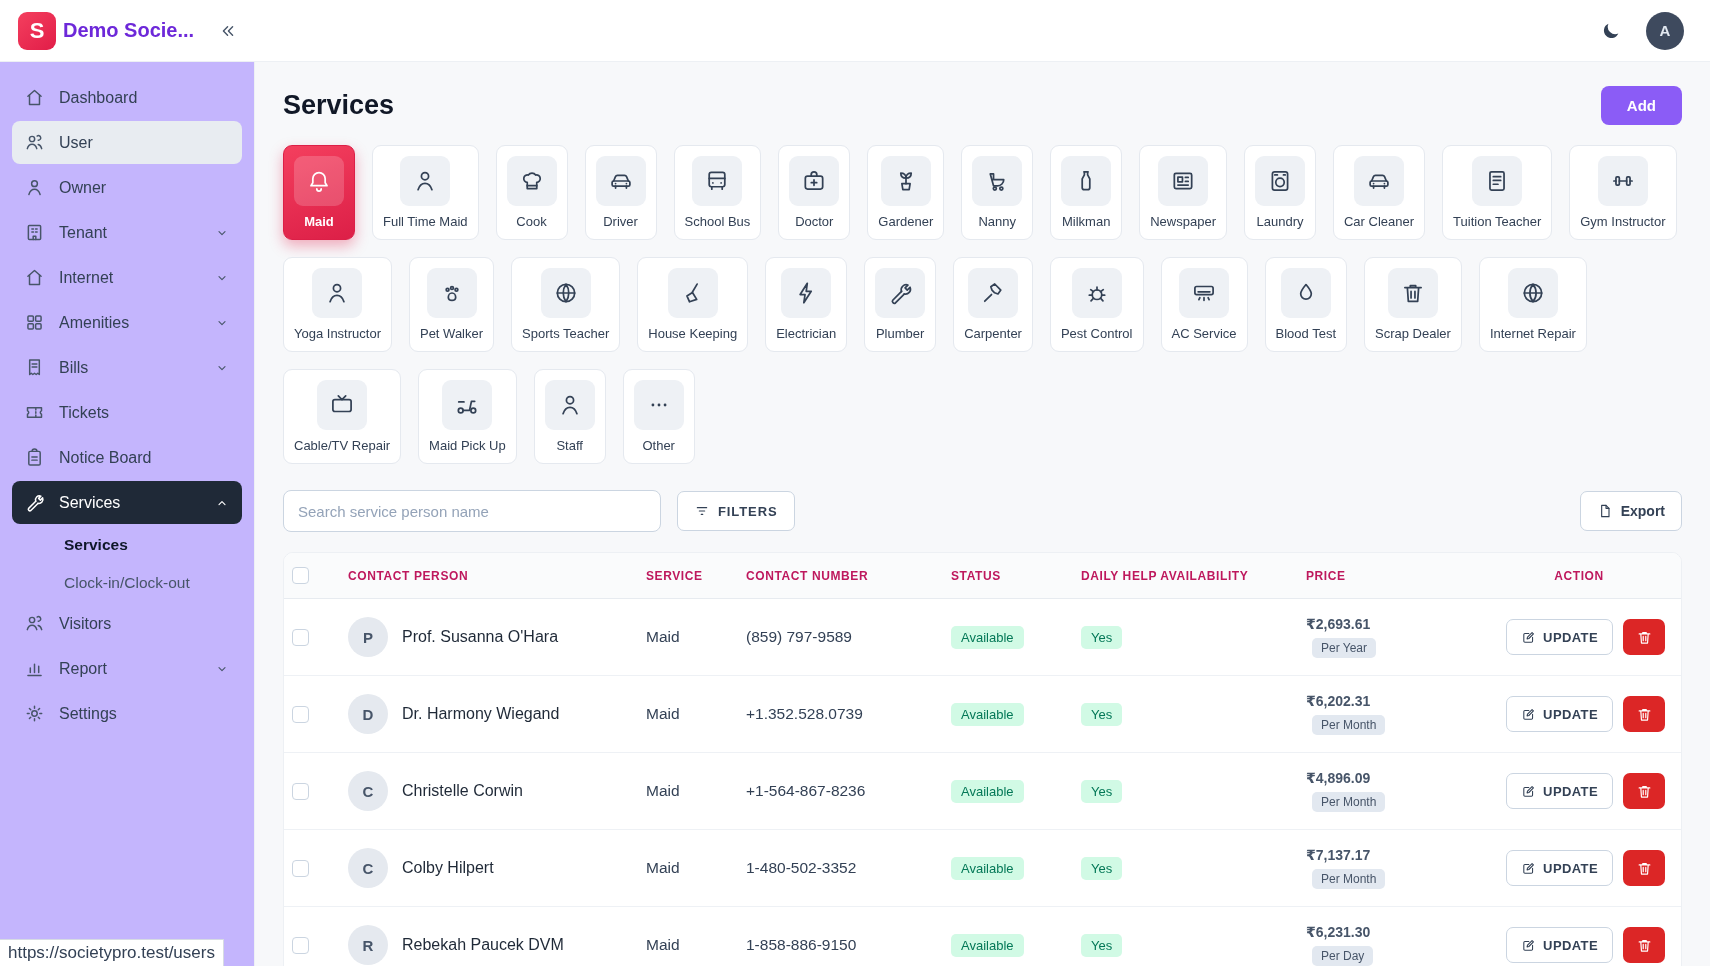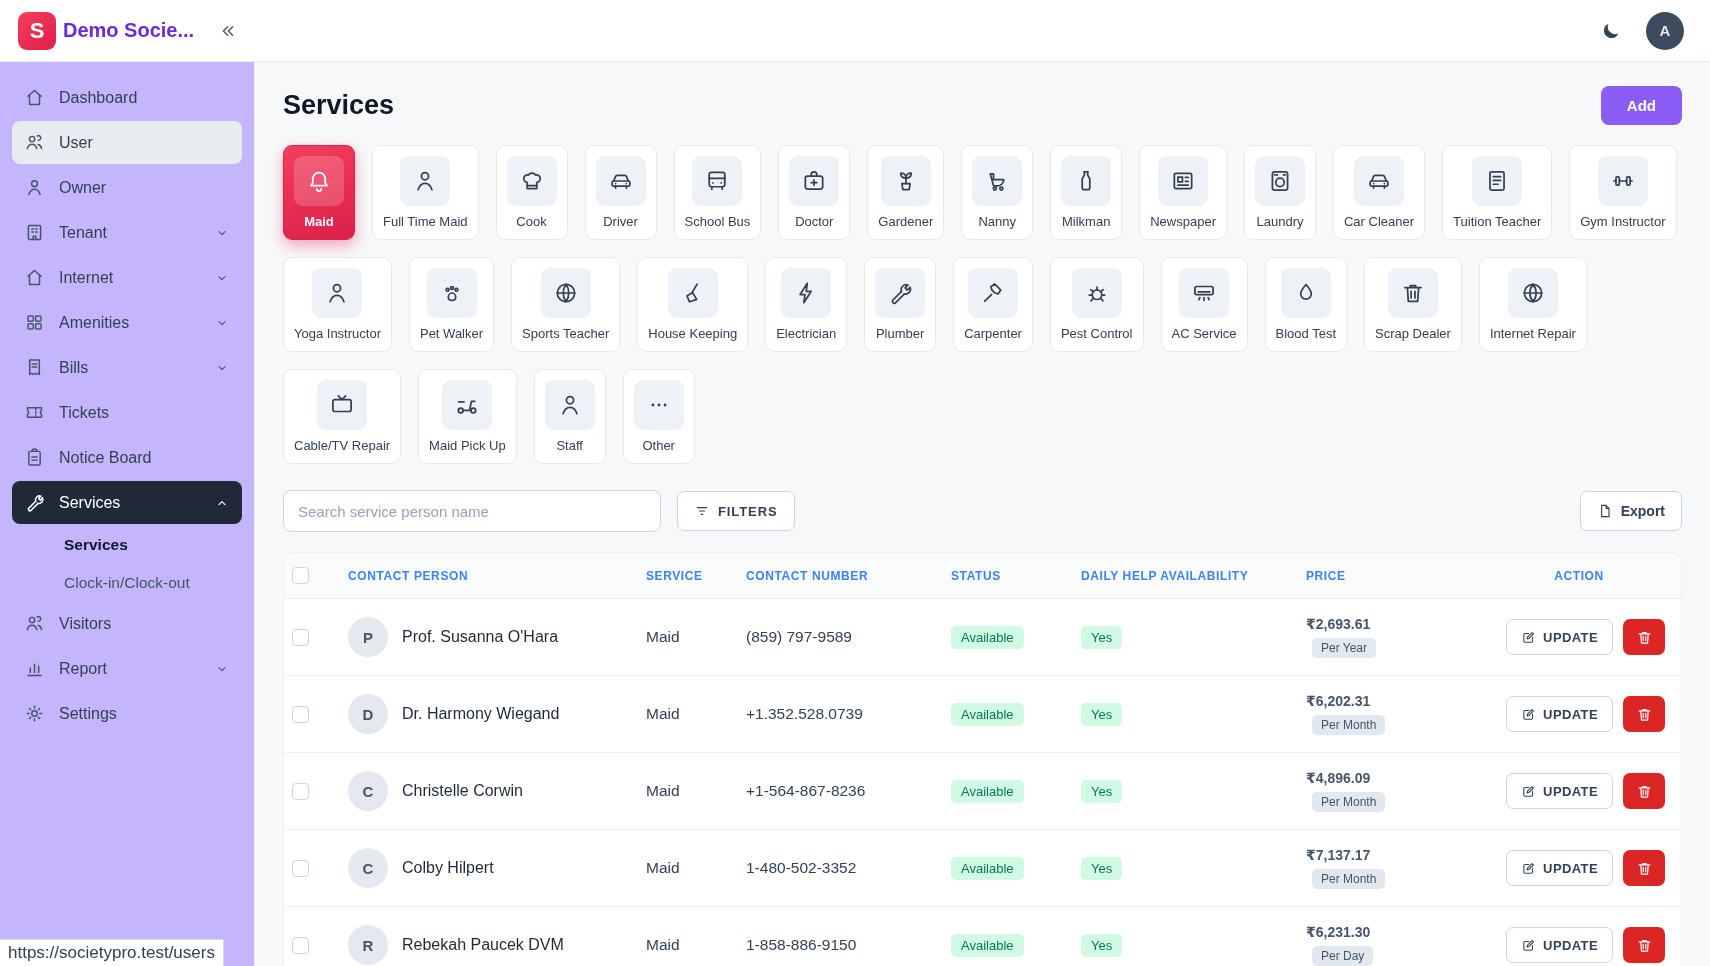--- a/index.html
+++ b/index.html
@@ -69,21 +69,21 @@
     color:#334155; cursor:pointer; font-family:inherit; }
   .btn-outline .ic { width:16px; height:16px; }
   .btn-export { letter-spacing:0; font-size:14px; font-weight:600; }
   .spacer { flex:1; }
 
   
   .table-card { background:#fff; border:1px solid #edf0f4; border-radius:10px; overflow:hidden; }
   .trow { display:grid; grid-template-columns:56px 298px 100px 205px 130px 225px 195px 1fr;
     align-items:center; padding:0 8px; }
   .thead { height:46px; background:#fafbfc; border-bottom:1px solid #e7ebf0; }
-  .th { font-size:12px; font-weight:700; color:#3b82f6; letter-spacing:.6px; }
+  .th { font-size:12px; font-weight:700; color:#be185d; letter-spacing:.6px; }
   .th-action { text-align:center; padding-right:16px; }
   .tbody-row { min-height:77px; border-bottom:1px solid #eef1f5; }
   .cell-check input { margin-left:14px; }
   input[type="checkbox"] { width:17px; height:17px; appearance:none; -webkit-appearance:none;
     border:1.5px solid #cbd5e1; border-radius:4px; background:#fff; cursor:pointer; margin:0; display:block; }
   .cell-person { display:flex; align-items:center; gap:14px; }
   .row-avatar { width:40px; height:40px; border-radius:50%; background:#e5e9ef; color:#475569;
     font-size:15px; font-weight:700; display:flex; align-items:center; justify-content:center; flex:none; }
   .name { font-size:16px; color:#1f2937; }
   .cell-text { font-size:15.5px; color:#334155; }

